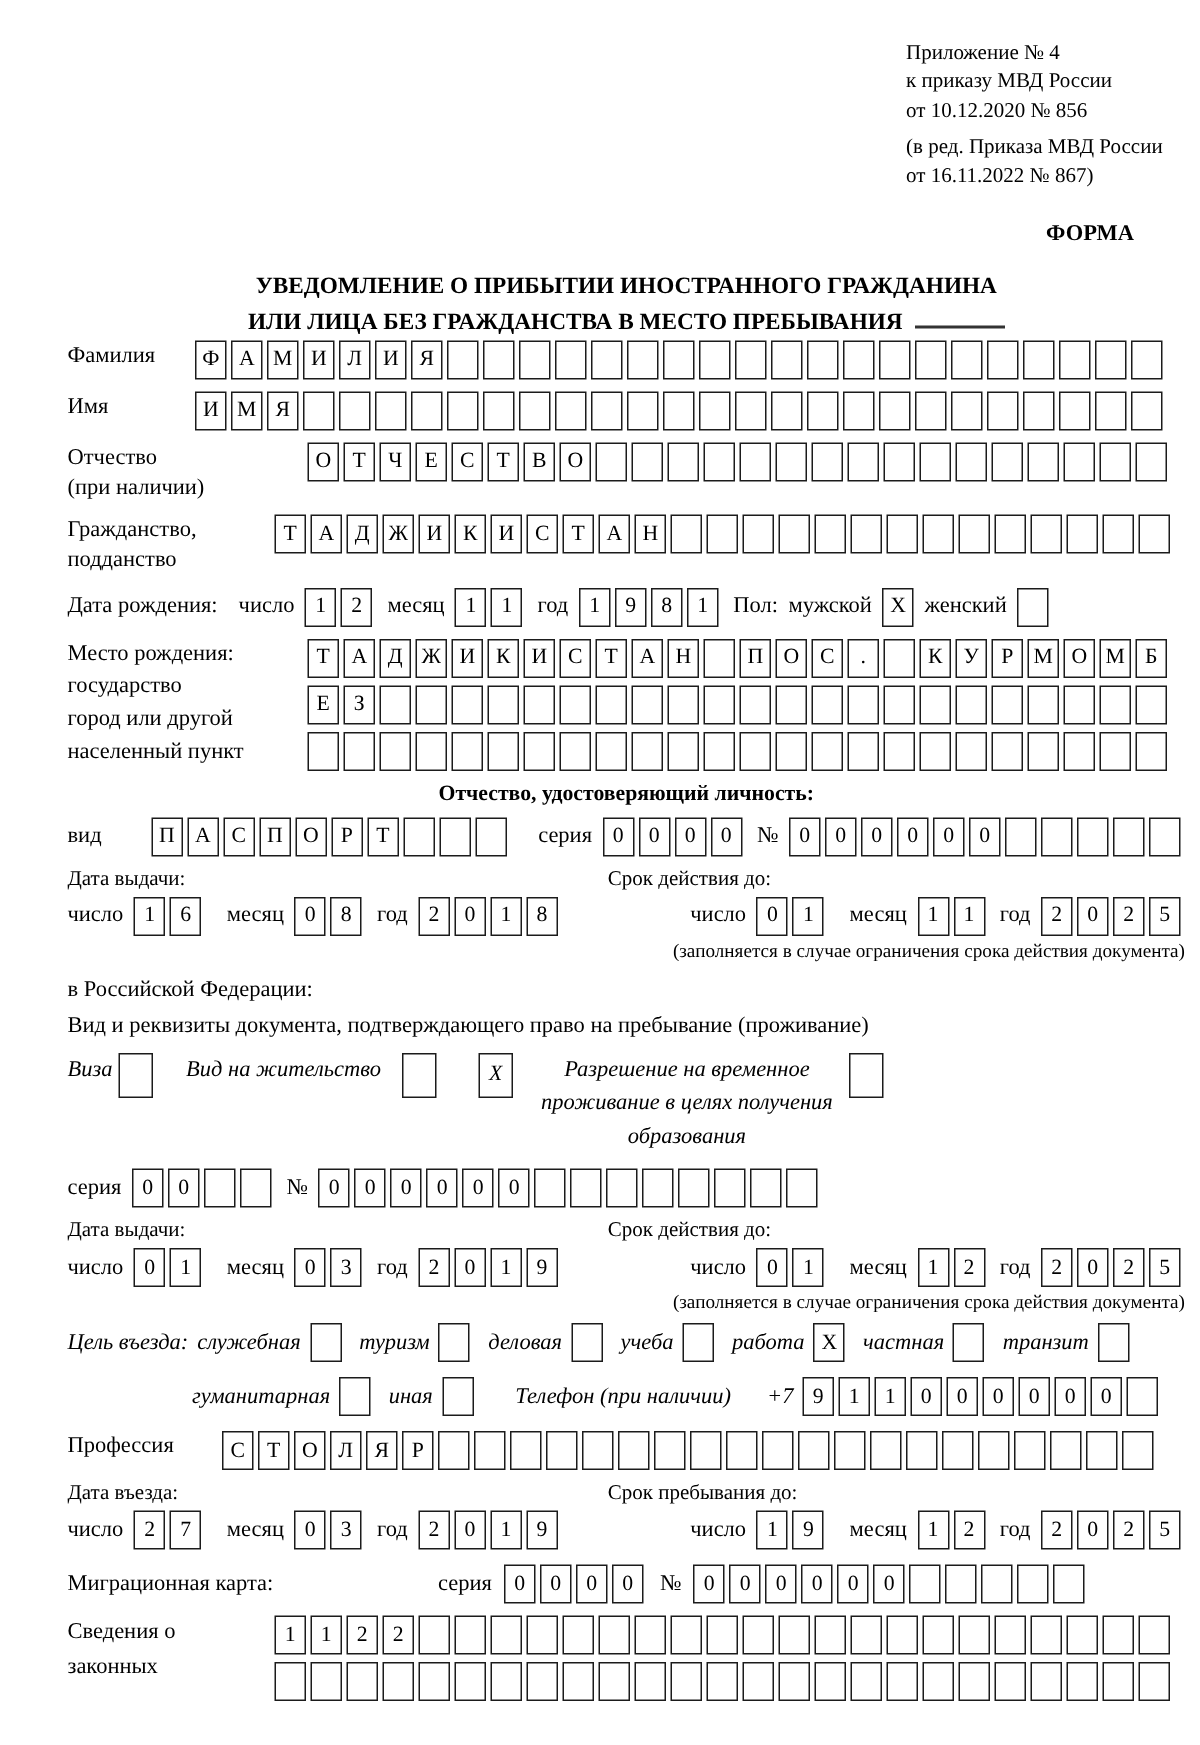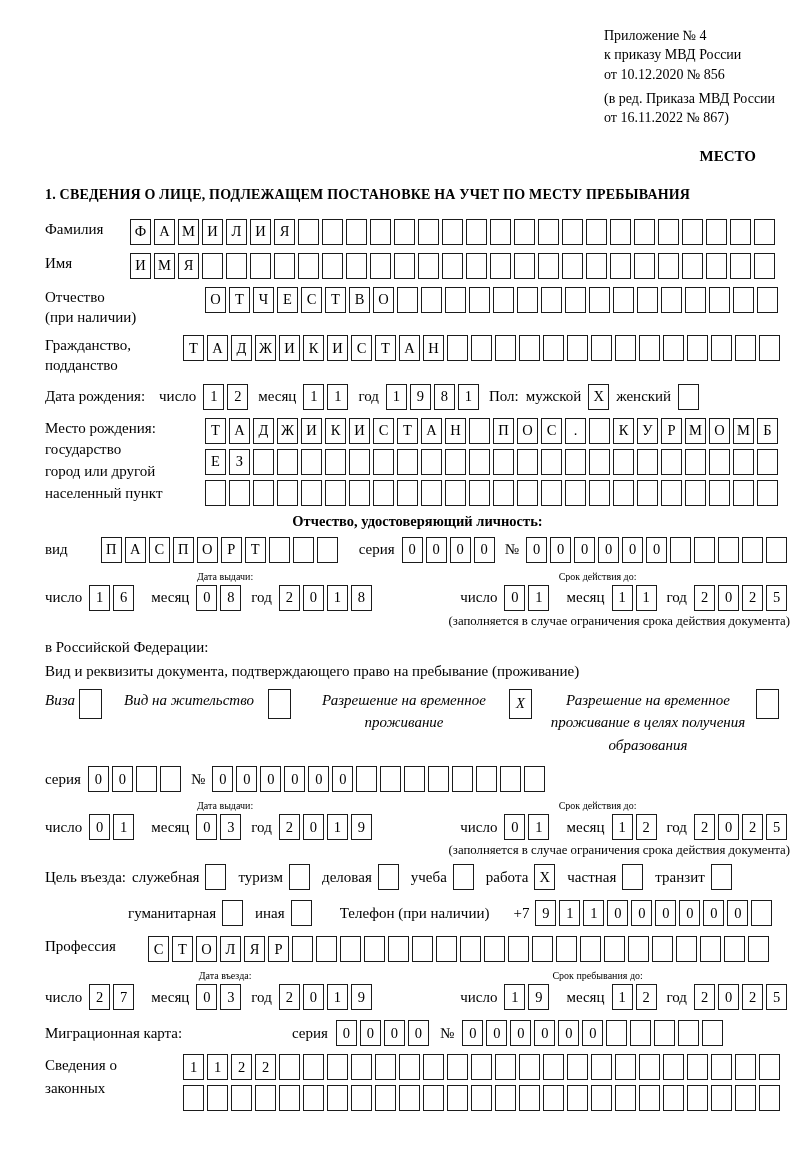--- a/index.html
+++ b/index.html
@@ -47,57 +47,60 @@
   .inline-bits .txt.first { margin-left:0; }
 
   .center-heading { text-align:center; font-weight:bold; font-size:14.5px; margin:2px 0 7px 0; }
 
   .stack > .cells { margin-bottom:5px; }
 
   .dates-wrap { margin-bottom:4px; }
   .dates-cols { display:flex; }
   .dcol-l { width:365px; }
   .dcol-r { flex:1; }
-  .dcol-head { text-align:center; font-size:10px; margin-bottom:3px; }
+  .dcol-head { text-align:left; font-size:14px; margin-bottom:3px; }
   .dmy { display:flex; align-items:center; font-size:15px; }
   .dmy .txt { margin-right:7px; white-space:nowrap; }
   .dmy .gap { width:14px; }
   .note-right { text-align:right; font-size:12.8px; margin-top:3px; margin-bottom:6px; }
 
   .intro { font-size:15px; line-height:1.6; }
   .opts-row { display:flex; align-items:flex-start; margin-top:6px; margin-bottom:10px; font-size:15px;font-style:italic; }
   .opt { display:flex; align-items:flex-start; }
   .opt .olabel { line-height:1.5; }
   .opt .center { text-align:center; }
   .wopt1 { width:190px; } .wopt2 { width:200px; }
 
   .purpose-row { display:flex; align-items:center; font-size:15px; margin-bottom:10px; flex-wrap:nowrap; }
-  .purpose-row .plabel { margin-right:6px; white-space:nowrap; }
+  .purpose-row .plabel { margin-right:6px; white-space:nowrap;font-style:italic; }
   .purpose-row .pgap { width:12px; flex:0 0 auto; }
 
   .rep-block { display:flex; align-items:flex-start; margin-top:2px; }
 
   .mig-row { display:flex; align-items:center; font-size:15px; margin-bottom:8px; }
 </style>
 </head>
 <body>
 
 <div class="page">
 
   <div class="annex">
     <div>Приложение № 4</div>
     <div>к приказу МВД России</div>
     <div>от 10.12.2020 № 856</div>
     <div class="l4">(в ред. Приказа МВД России</div>
     <div>от 16.11.2022 № 867)</div>
   </div>
-  <div class="forma">МЕСТО</div>
-
-
-  <div class="section-heading">1. СВЕДЕНИЯ О ЛИЦЕ, ПОДЛЕЖАЩЕМ ПОСТАНОВКЕ НА УЧЕТ ПО МЕСТУ ПРЕБЫВАНИЯ</div>
+  <div class="forma">ФОРМА</div>
+
+  <div class="title">
+    <div>УВЕДОМЛЕНИЕ О ПРИБЫТИИ ИНОСТРАННОГО ГРАЖДАНИНА</div>
+    <div><span>ИЛИ ЛИЦА БЕЗ ГРАЖДАНСТВА В МЕСТО ПРЕБЫВАНИЯ</span><span class="blank-line"></span></div>
+  </div>
+
 
   <div class="f-row">
     <div class="f-label w85">Фамилия</div>
     <div class="cells">
         <span class="cell">Ф</span>
         <span class="cell">А</span>
         <span class="cell">М</span>
         <span class="cell">И</span>
         <span class="cell">Л</span>
         <span class="cell">И</span>
@@ -437,21 +440,20 @@
   <div class="opts-row">
     <div class="opt">
       <span class="olabel">Виза</span>
       <span class="cb big" style="margin-left:4px"></span>
     </div>
     <div class="opt" style="margin-left:22px">
       <span class="olabel">Вид на жительство</span>
       <span class="cb big" style="margin-left:14px"></span>
     </div>
     <div class="opt" style="margin-left:18px">
-      <span class="olabel center wopt1">Разрешение на временное проживание</span>
       <span class="cb big" style="margin-left:10px">X</span>
     </div>
     <div class="opt" style="margin-left:16px">
       <span class="olabel center wopt2">Разрешение на временное проживание в целях получения образования</span>
       <span class="cb big" style="margin-left:8px"></span>
     </div>
   </div>
 
   <div class="inline-bits">
     <span class="txt first">серия</span>

